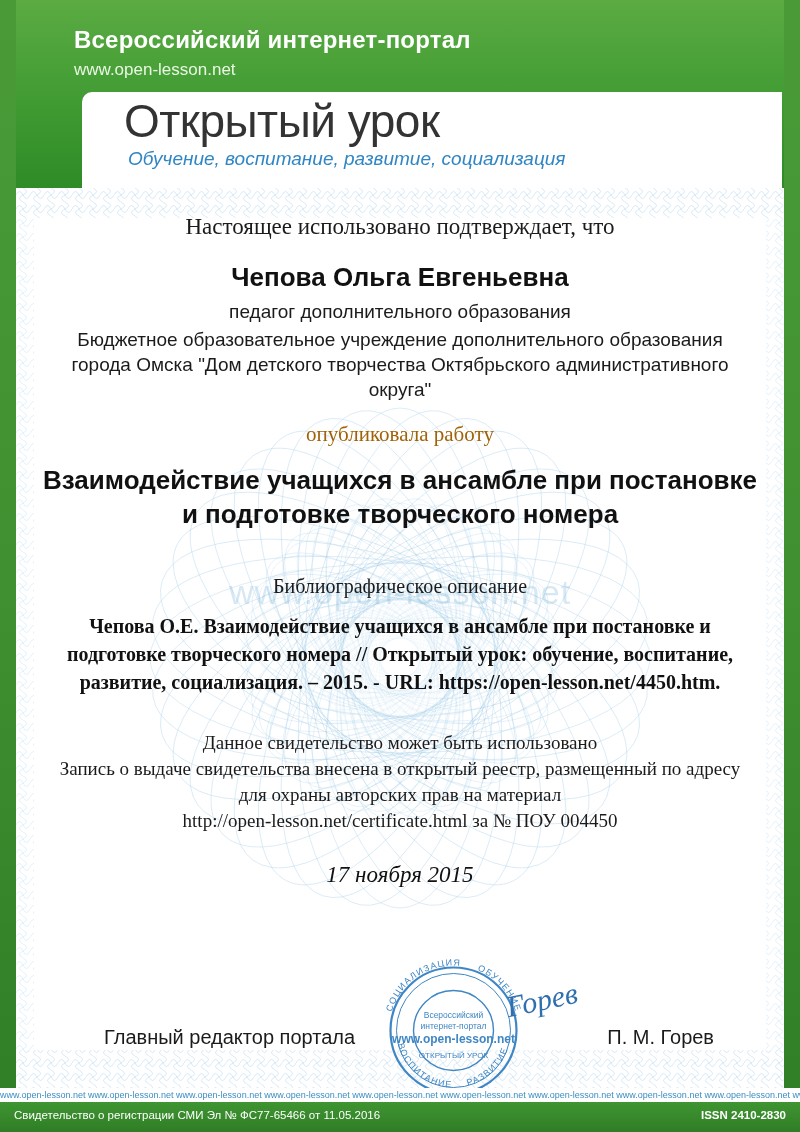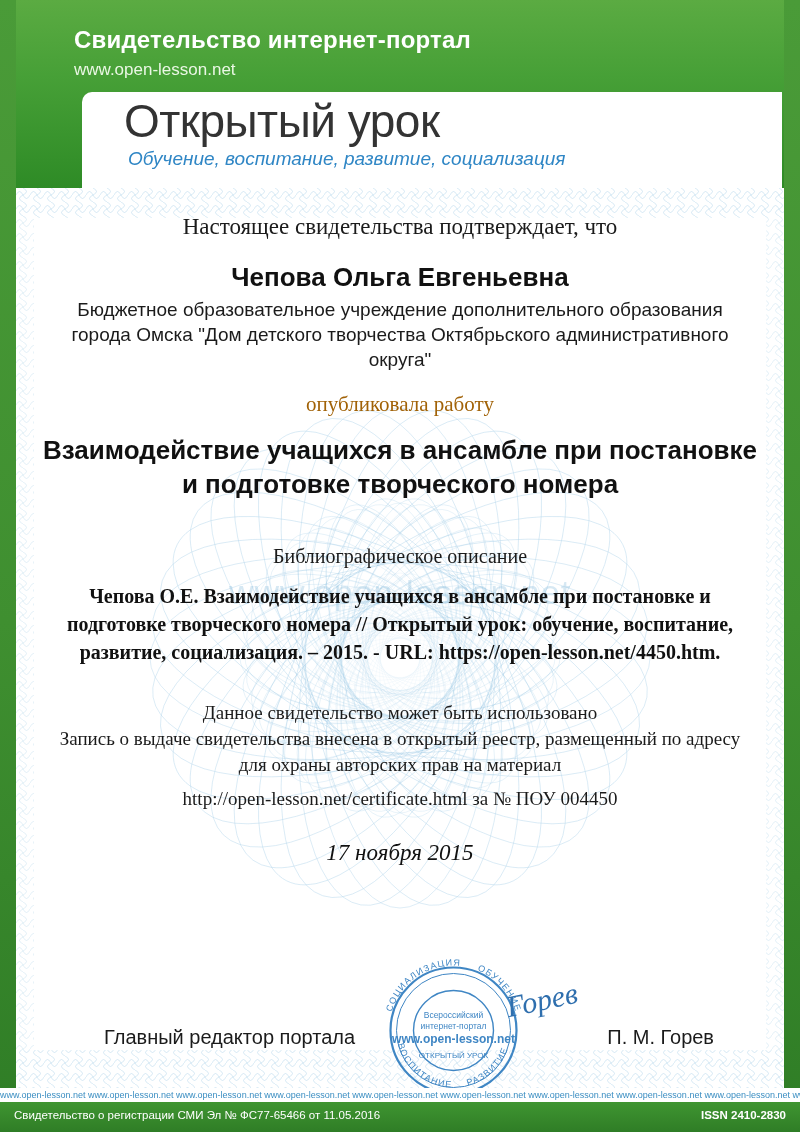--- a/index.html
+++ b/index.html
@@ -291,21 +291,21 @@
 </style>
 </head>
 <body>
 
 <div class="page">
 
   <div class="frame-left"></div>
   <div class="frame-right"></div>
 
   <div class="header">
-    <div class="header-title">Свидетельство интернет-портал</div>
+    <div class="header-title">Всероссийский интернет-портал</div>
     <div class="header-url">www.open-lesson.net</div>
     <div class="logo-card">
       <div class="logo-main">Открытый урок</div>
       <div class="logo-sub">Обучение, воспитание, развитие, социализация</div>
     </div>
   </div>
 
   <div class="body-area">
 
     <svg class="guilloche" viewBox="0 0 768 900" preserveAspectRatio="none">
@@ -369,31 +369,32 @@
           </g>
         <g transform="scale(0.34)">
             <use href="#rose"></use>
           </g>
       </g>
     </svg>
 
     <div class="watermark">www.open-lesson.net</div>
 
     <div class="content">
-      <div class="cert-line">Настоящее свидетельства подтверждает, что</div>
+      <div class="cert-line">Настоящее использовано подтверждает, что</div>
       <div class="cert-person">Чепова Ольга Евгеньевна</div>
+      <div class="cert-role">педагог дополнительного образования</div>
       <div class="cert-org">Бюджетное образовательное учреждение дополнительного образования города Омска "Дом детского творчества Октябрьского административного округа"</div>
       <div class="cert-published">опубликовала работу</div>
       <div class="cert-work">Взаимодействие учащихся в ансамбле при постановке и подготовке творческого номера</div>
       <div class="cert-biblabel">Библиографическое описание</div>
       <div class="cert-bib">Чепова О.Е. Взаимодействие учащихся в ансамбле при постановке и подготовке творческого номера // Открытый урок: обучение, воспитание, развитие, социализация. – 2015. - URL: https://open-lesson.net/4450.htm.</div>
       <div class="cert-note">Данное свидетельство может быть использовано</div>
       <div class="cert-note" style="margin-top:0">Запись о выдаче свидетельства внесена в открытый реестр, размещенный по адресу</div>
       <div class="cert-note" style="margin-top:0">для охраны авторских прав на материал</div>
-      <div class="cert-note" style="margin-top:8px">http://open-lesson.net/certificate.html за № ПОУ 004450</div>
+      <div class="cert-note" style="margin-top:0">http://open-lesson.net/certificate.html за № ПОУ 004450</div>
       <div class="cert-date">17 ноября 2015</div>
     </div>
 
     <div class="stamp">
       <svg width="165" height="165" viewBox="0 0 165 165">
         <defs>
           <path id="arcTop" d="M 18 82 A 64 64 0 0 1 147 82"></path>
           <path id="arcBottom" d="M 25 82 A 57 57 0 0 0 140 82"></path>
         </defs>
         <circle cx="82.5" cy="82.5" r="63" fill="none" stroke="#3f86c4" stroke-width="2.2"></circle>

